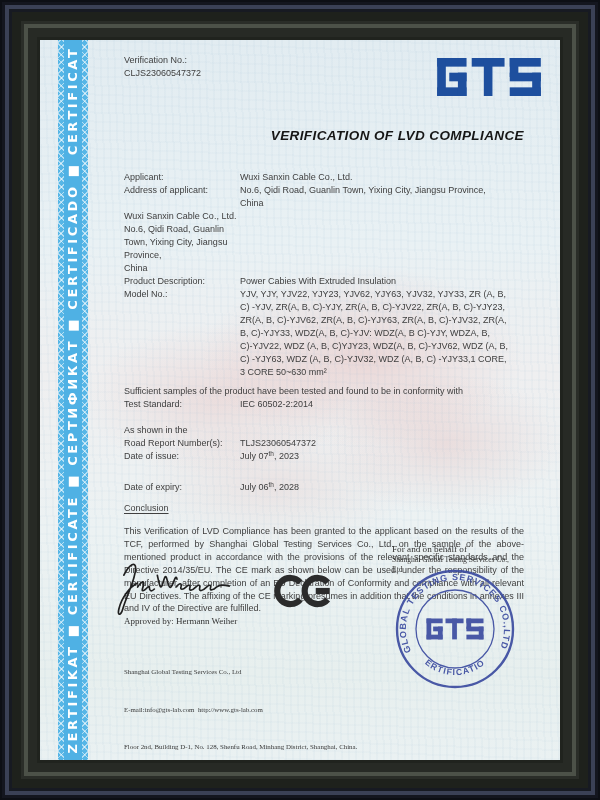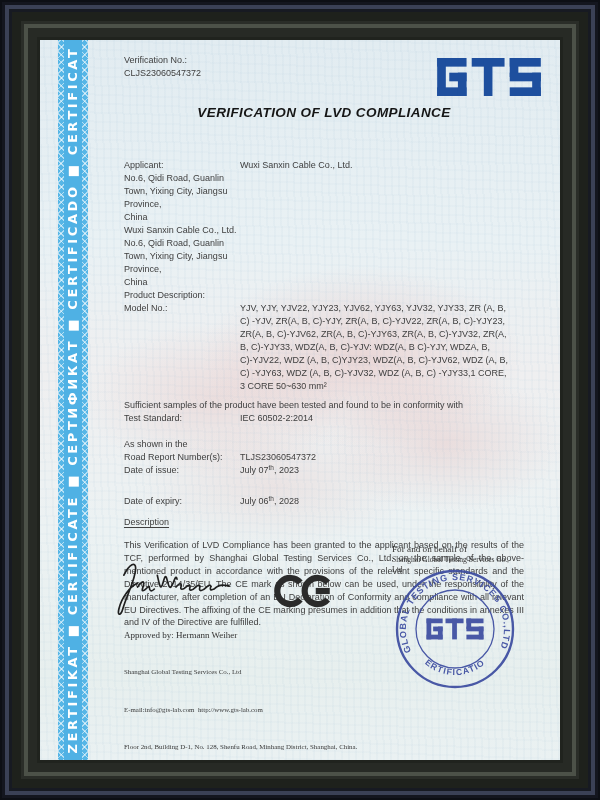--- a/index.html
+++ b/index.html
@@ -56,26 +56,26 @@
   }
   
   .content{
     position:relative;height:100%;
     margin-left:84px;margin-right:36px;
     font-size:9px;line-height:13px;color:#404040;
   }
   .verif-row{padding-top:14px;display:flex;flex-direction:column;}
   .verif-row .lbl{width:70px;}
   .cert-title{
-    margin-top:24px;text-align:center;
+    margin-top:47px;text-align:right;
     font-size:13.5px;line-height:18px;font-weight:bold;font-style:italic;
     letter-spacing:.4px;color:#161616;
   }
   .gts-logo{position:absolute;left:313px;top:18px;}
-  .fields{margin-top:37px;}
+  .fields{margin-top:26px;}
   .frow{display:grid;grid-template-columns:116px 1fr;}
   .frow .val{white-space:pre-line;}
   .full-line{margin-top:6px;}
   .spacer13{height:13px;}
   .mt3{margin-top:18px;}
   .concl-head{margin-top:8px;text-decoration:underline;text-underline-offset:2px;}
   .concl-text{margin-top:10px;text-align:justify;line-height:12.9px;}
   .approved-row{font-family:"Liberation Serif", serif;font-size:9px;color:#333;}
   .sup{font-size:6.5px;position:relative;top:-3px;}
   
@@ -130,30 +130,32 @@
     </div>
 
     <div class="cert-title">VERIFICATION OF LVD COMPLIANCE</div>
 
     <div class="fields">
       <div class="frow">
         <span class="lbl">Applicant:</span>
         <span class="val">Wuxi Sanxin Cable Co., Ltd.</span>
       </div>
       <div class="frow">
+        <span class="lbl">Address of applicant:</span>
         <span class="val">No.6, Qidi Road, Guanlin Town, Yixing City, Jiangsu Province,
 China</span>
       </div>
       <div class="frow">
         <span class="val">Wuxi Sanxin Cable Co., Ltd.
 No.6, Qidi Road, Guanlin Town, Yixing City, Jiangsu Province,
 China</span>
       </div>
       <div class="frow">
         <span class="lbl">Product Description:</span>
+        <span class="val">Power Cabies With Extruded Insulation</span>
       </div>
       <div class="frow">
         <span class="lbl">Model No.:</span>
         <span class="val">YJV, YJY, YJV22, YJY23, YJV62, YJY63, YJV32, YJY33, ZR (A, B,
 C) -YJV, ZR(A, B, C)-YJY, ZR(A, B, C)-YJV22, ZR(A, B, C)-YJY23,
 ZR(A, B, C)-YJV62, ZR(A, B, C)-YJY63, ZR(A, B, C)-YJV32, ZR(A,
 B, C)-YJY33, WDZ(A, B, C)-YJV: WDZ(A, B C)-YJY, WDZA, B,
 C)-YJV22, WDZ (A, B, C)YJY23, WDZ(A, B, C)-YJV62, WDZ (A, B,
 C) -YJY63, WDZ (A, B, C)-YJV32, WDZ (A, B, C) -YJY33,1 CORE,
 3 CORE 50~630 mm²</span>
@@ -178,21 +180,21 @@
     <div class="frow">
       <span class="lbl">Date of issue:</span>
       <span class="val"><span>July 07</span><span class="sup">th</span><span>, 2023</span></span>
     </div>
 
     <div class="frow mt3">
       <span class="lbl">Date of expiry:</span>
       <span class="val"><span>July 06</span><span class="sup">th</span><span>, 2028</span></span>
     </div>
 
-    <div class="concl-head">Description</div>
+    <div class="concl-head">Conclusion</div>
     <div class="concl-text">This Verification of LVD Compliance has been granted to the applicant based on the results of the TCF, performed by Shanghai Global Testing Services Co., Ltd. on the sample of the above-mentioned product in accordance with the provisions of the relevant specific standards and the Directive 2014/35/EU. The CE mark as shown below can be used, under the responsibility of the manufacturer, after completion of an EU Declaration of Conformity and compliance with all relevant EU Directives. The affixing of the CE marking presumes in addition that the conditions in annexes III and IV of the Directive are fulfilled.</div>
 
     <div class="approved-row">Approved by: Hermann Weiher</div>
 
     <div class="behalf">
       <div class="l1">For and on behalf of</div>
       <div class="l2">Shanghai Global Testing Services Co.,</div>
       <div class="l2">Ltd</div>
     </div>
 

